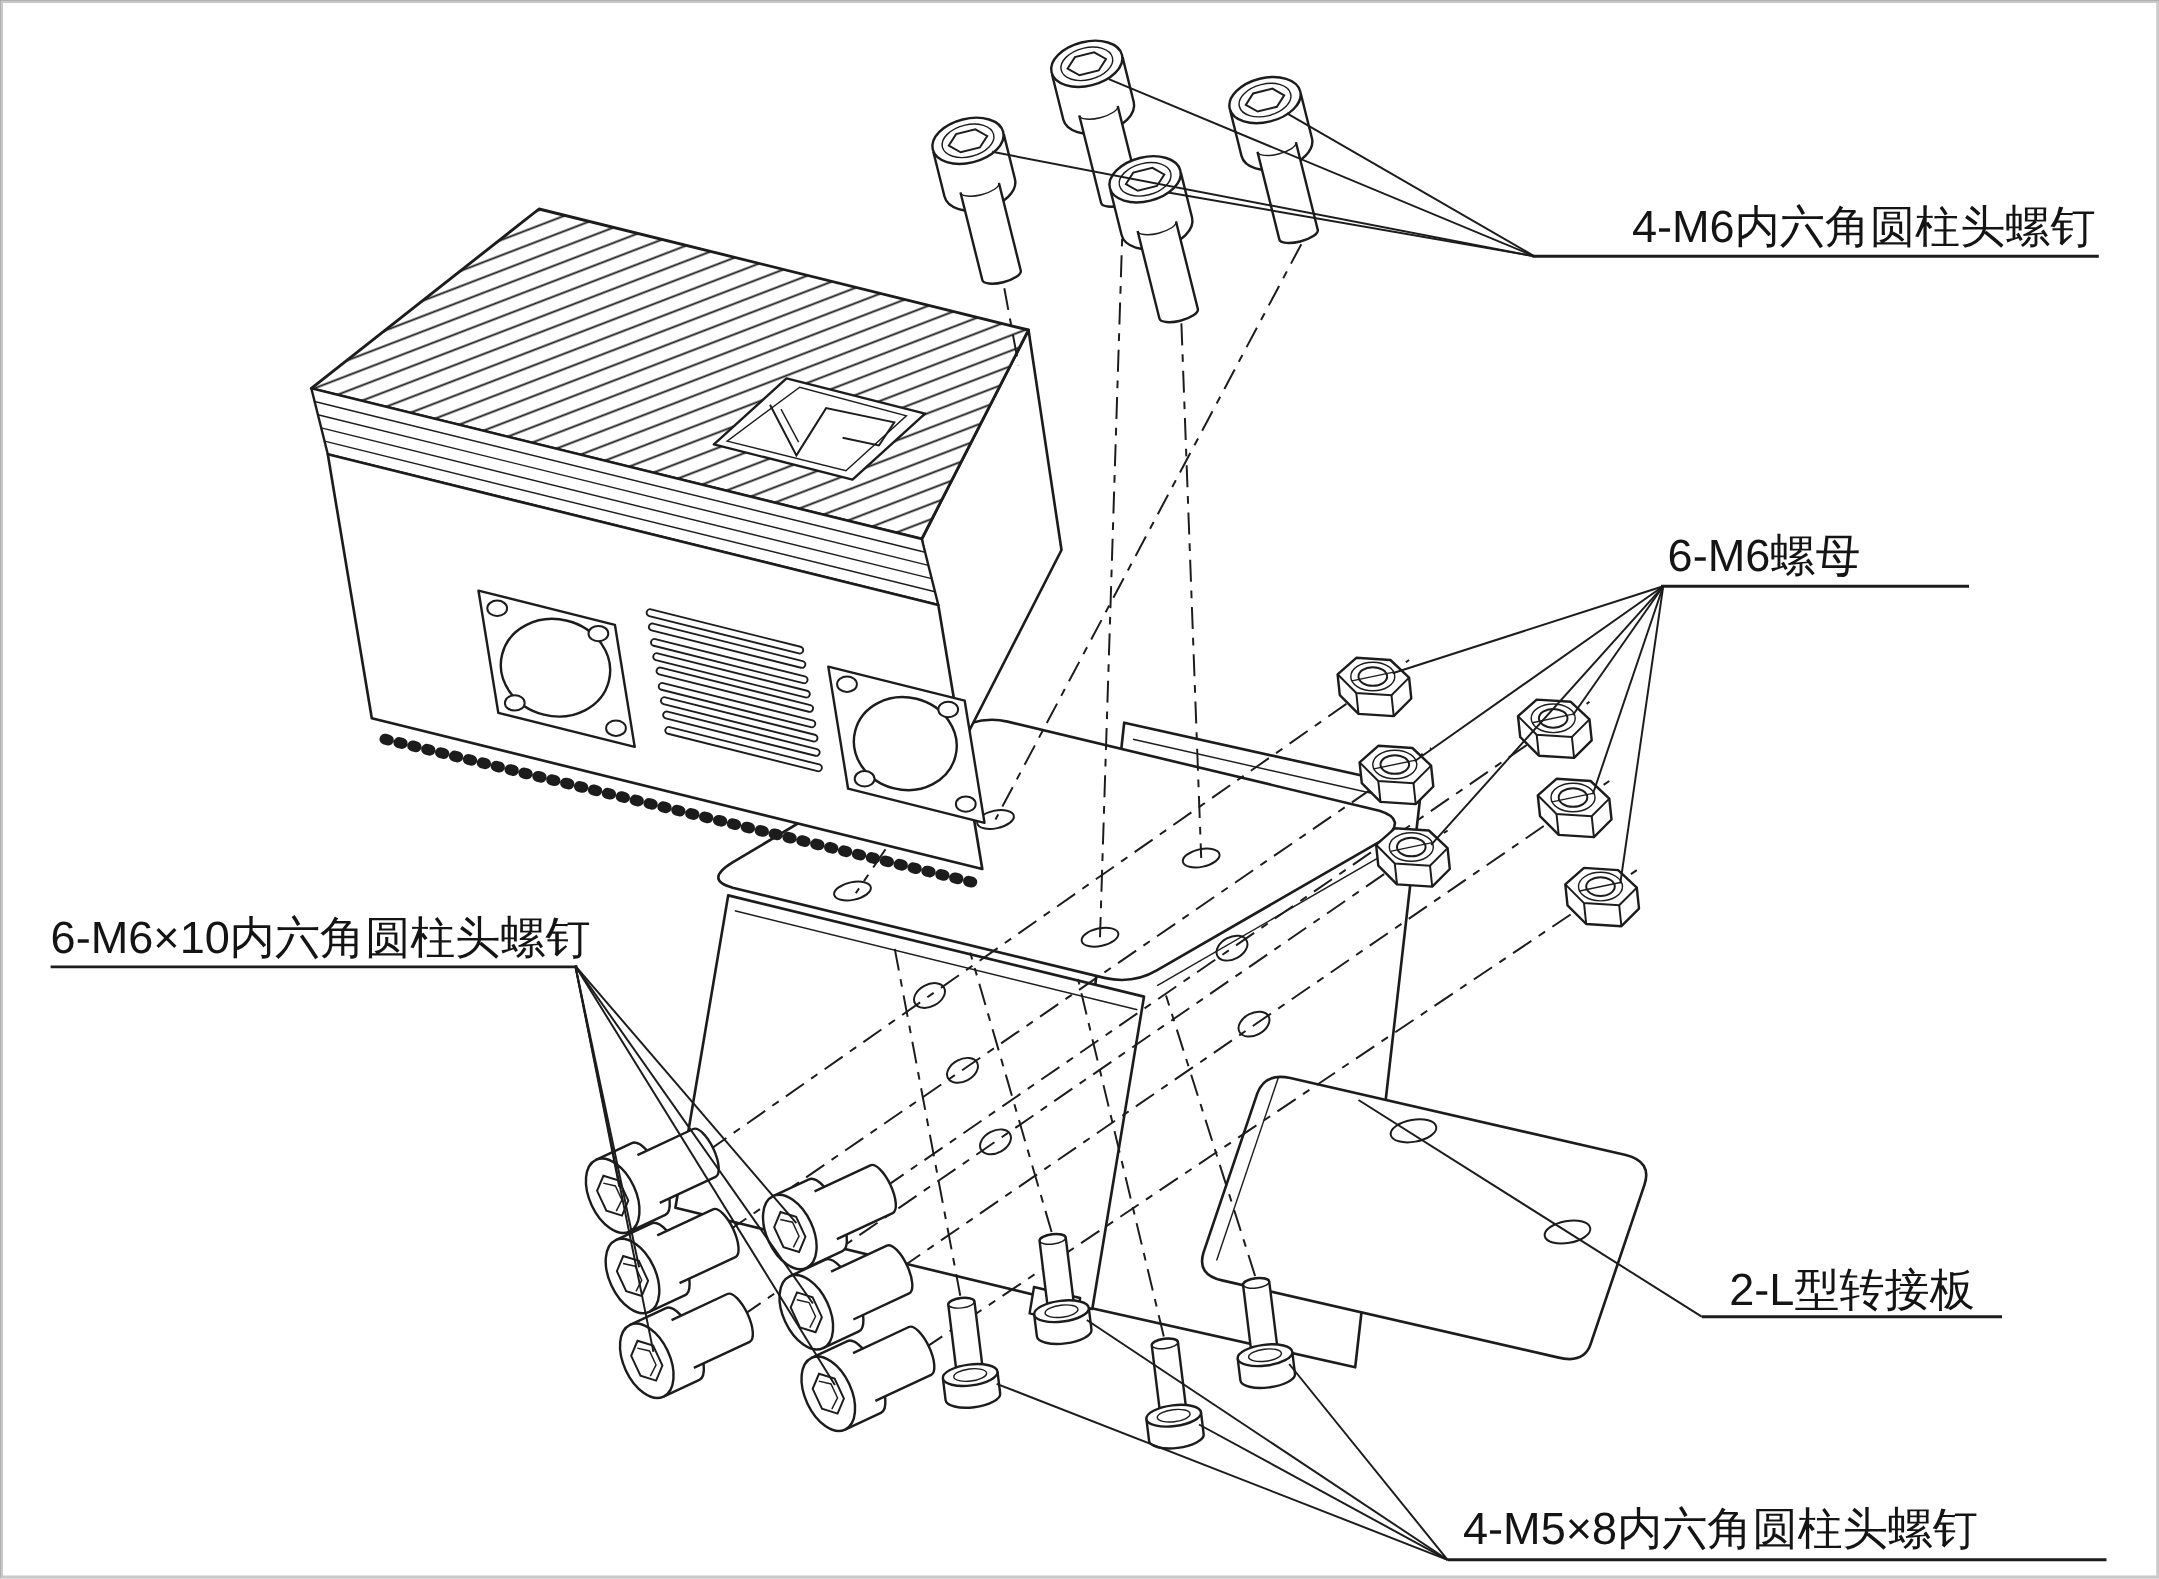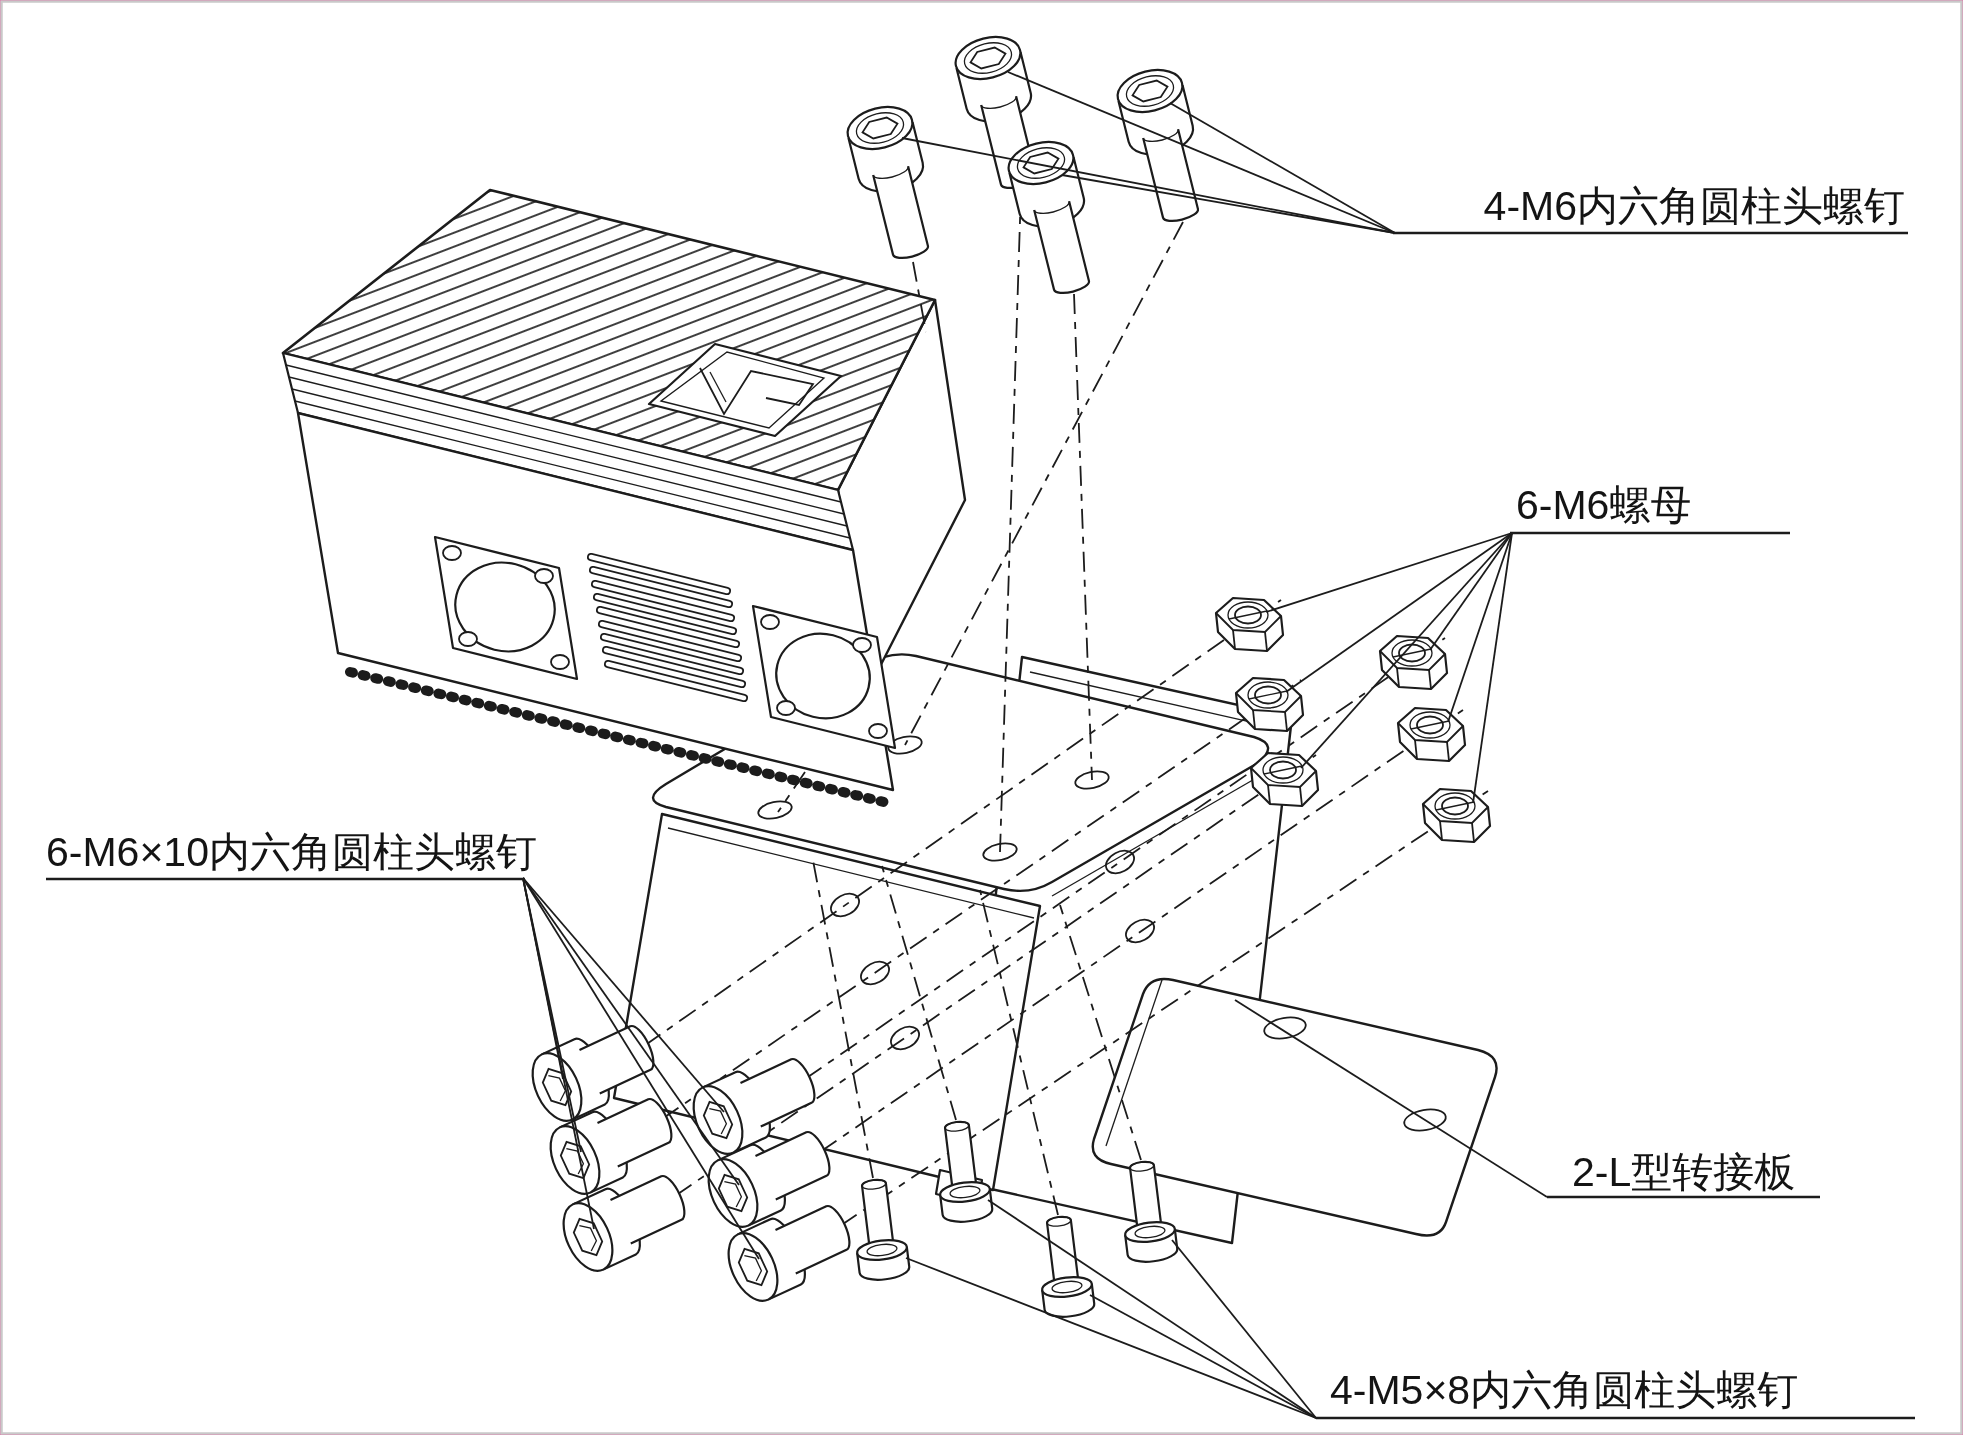--- a/index.html
+++ b/index.html
@@ -1,16 +1,16 @@
 <!DOCTYPE html>
 <html><head>
 <meta charset="utf-8">
 <style>
   html,body{margin:0;padding:0;background:#fff;}
-  #stage{position:relative;width:1963px;height:1435px;background:#ec4899;overflow:hidden;}
+  #stage{position:relative;width:1963px;height:1435px;background:#737373;overflow:hidden;}
   svg{display:block;}
   .face{fill:#ffffff;stroke:#1c1c1c;stroke-width:2.4;stroke-linejoin:round;}
   .face2{fill:#ffffff;stroke:#1c1c1c;stroke-width:2.2;stroke-linejoin:round;}
   .ln{fill:none;stroke:#1c1c1c;stroke-width:1.8;}
   .thin{fill:none;stroke:#1c1c1c;stroke-width:1.3;}
   .hole{fill:#ffffff;stroke:#1c1c1c;stroke-width:1.8;}
   .axis{fill:none;stroke:#1c1c1c;stroke-width:1.8;stroke-dasharray:20 8 7 8;}
   .leader{fill:none;stroke:#1c1c1c;stroke-width:1.8;}
   .under{stroke:#1c1c1c;stroke-width:2.6;}
   .serr{fill:none;stroke:#1c1c1c;stroke-width:10;stroke-dasharray:3 10;stroke-linecap:round;}

